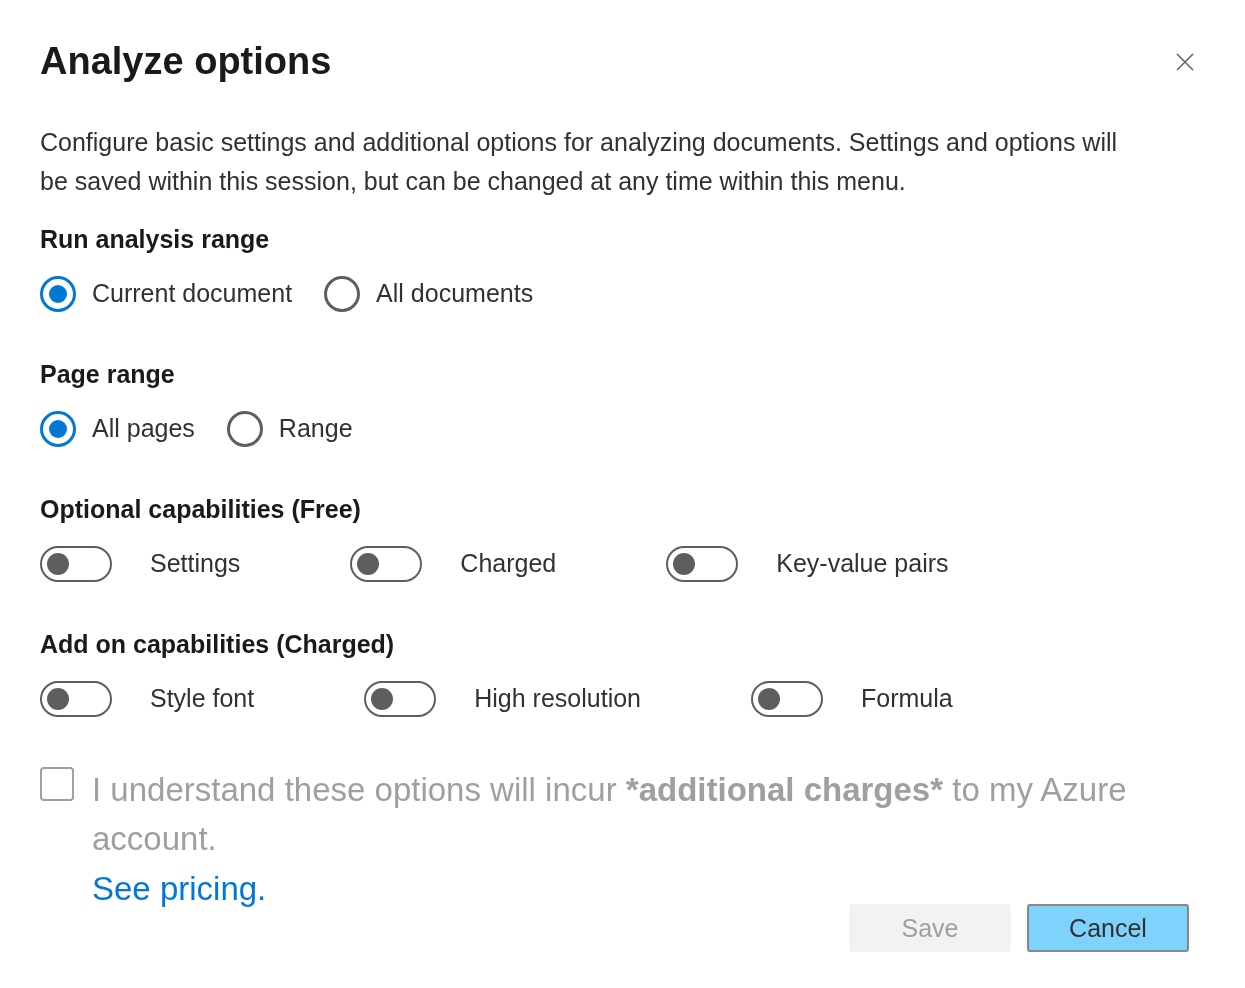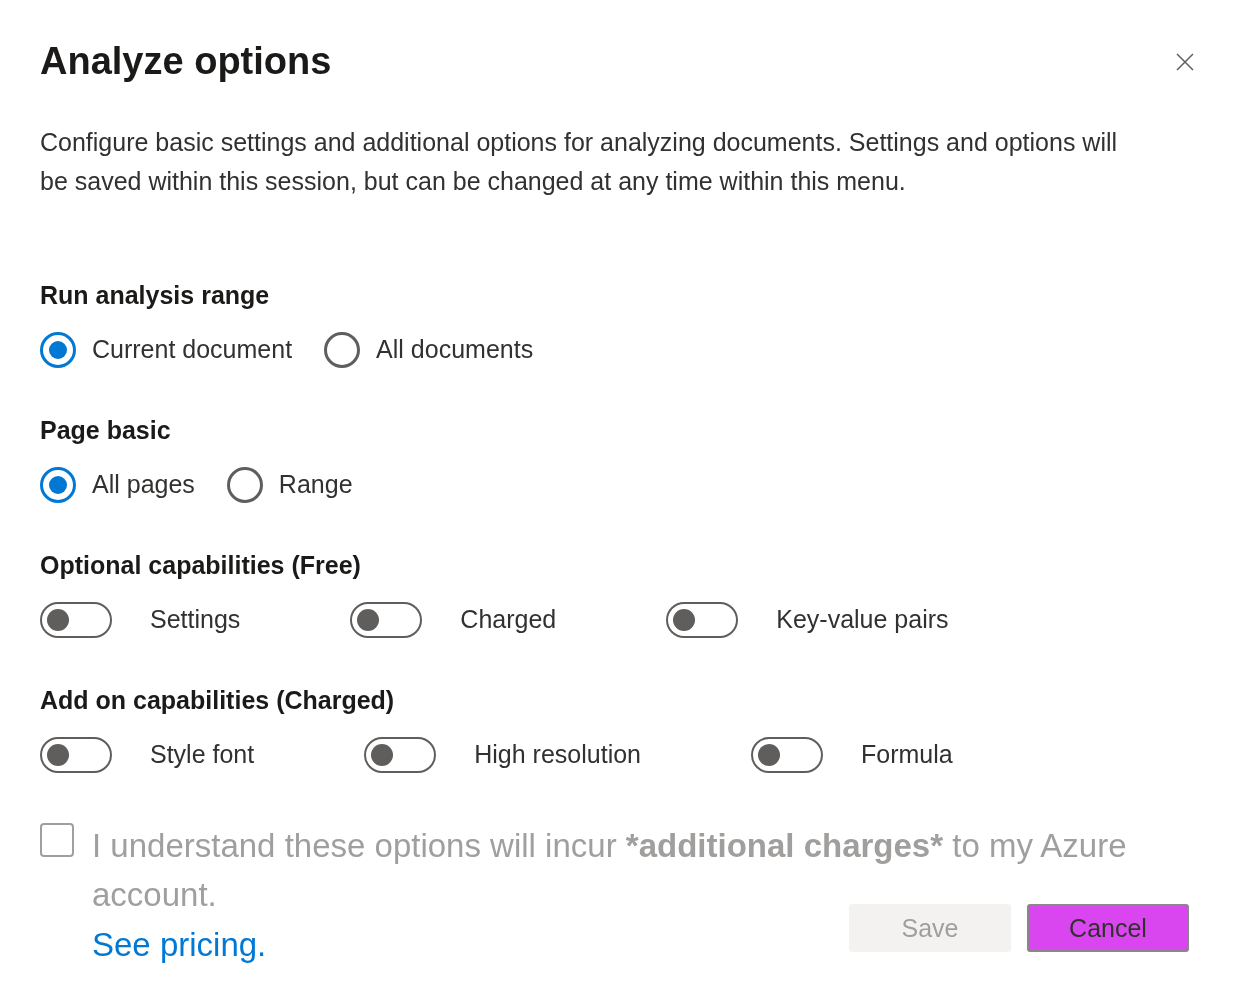--- a/index.html
+++ b/index.html
@@ -39,21 +39,21 @@
     .close-btn svg {
       width: 24px;
       height: 24px;
       stroke: #605e5c;
       stroke-width: 1.5;
     }
     .description {
       font-size: 25px;
       color: #323130;
       line-height: 1.55;
-      margin-bottom: 80px;
+      margin-bottom: 24px;
       max-width: 1100px;
     }
     .section-label {
       font-size: 25px;
       font-weight: 600;
       color: #1b1a19;
       margin-bottom: 22px;
     }
     .radio-group {
       display: flex;
@@ -169,21 +169,21 @@
       cursor: pointer;
       font-family: inherit;
     }
     .btn-save {
       background: #f3f2f1;
       border: none;
       color: #a19f9d;
       cursor: not-allowed;
     }
     .btn-cancel {
-      background: #d946ef;
+      background: #7dd3fc;
       border: 2px solid #8a8886;
       color: #323130;
       text-align: center;
     }
   </style>
 </head>
 <body>
 
 <div class="header">
   <h1 class="title">Analyze options</h1>
@@ -203,21 +203,21 @@
         <div class="radio-inner"></div>
       </div>
     <span class="radio-label">Current document</span>
   </div>
   <div class="radio-item">
     <div class="radio-outer"></div>
     <span class="radio-label">All documents</span>
   </div>
 </div>
 
-<div class="section-label">Page basic</div>
+<div class="section-label">Page range</div>
 <div class="radio-group">
   <div class="radio-item">
     <div class="radio-outer selected">
         <div class="radio-inner"></div>
       </div>
     <span class="radio-label">All pages</span>
   </div>
   <div class="radio-item">
     <div class="radio-outer"></div>
     <span class="radio-label">Range</span>

